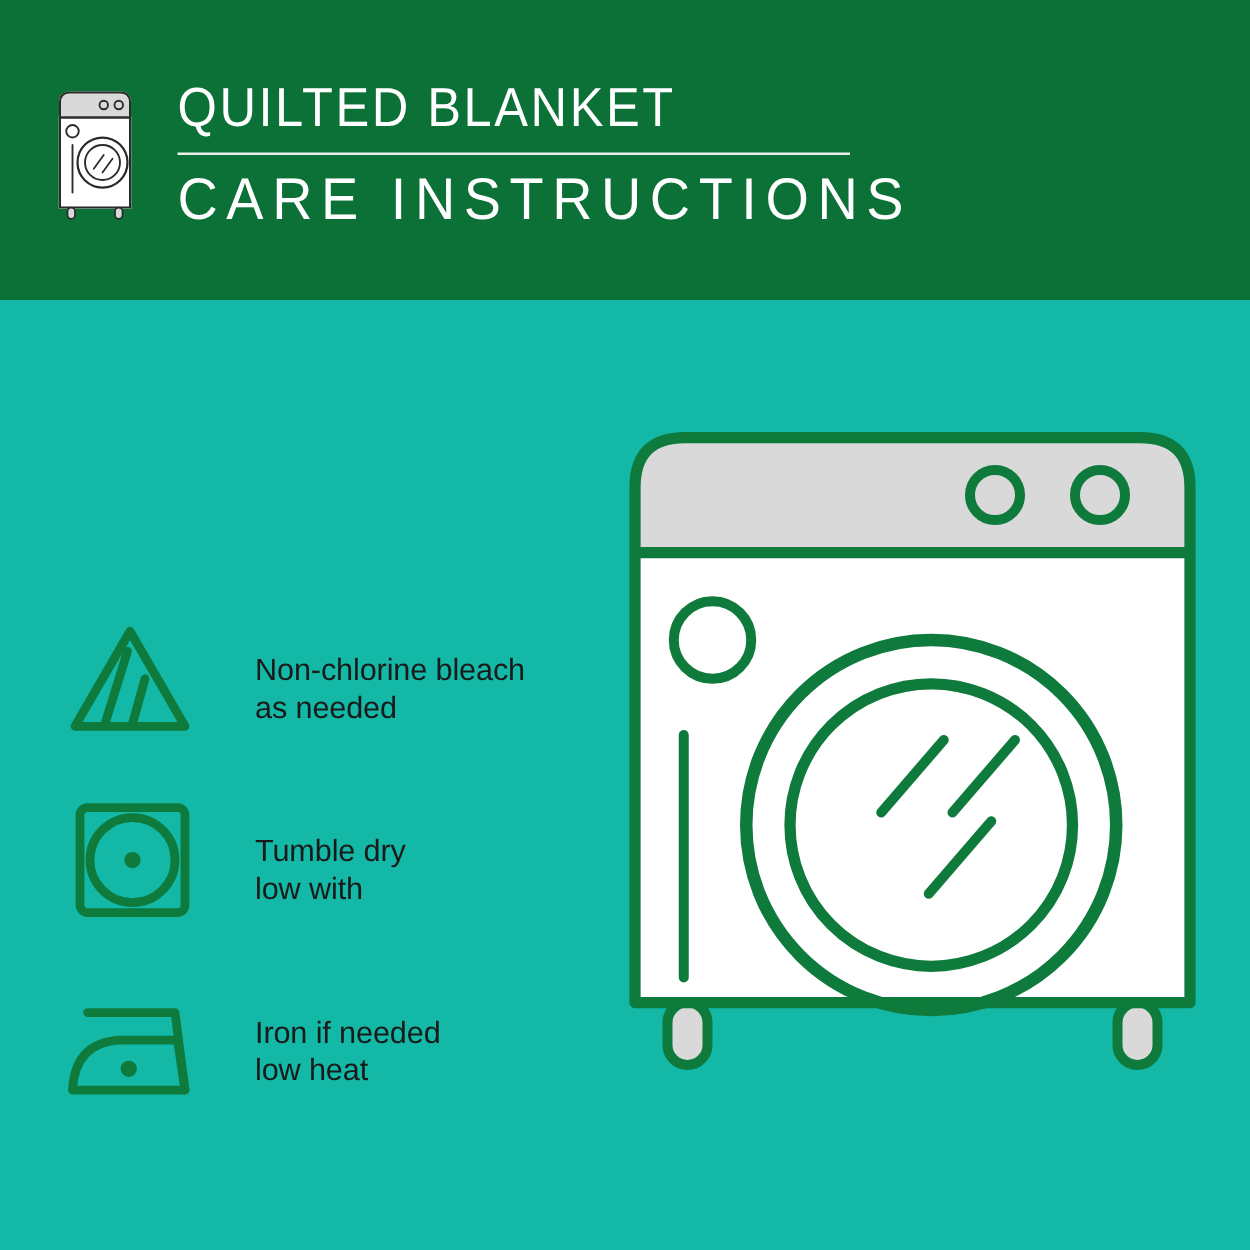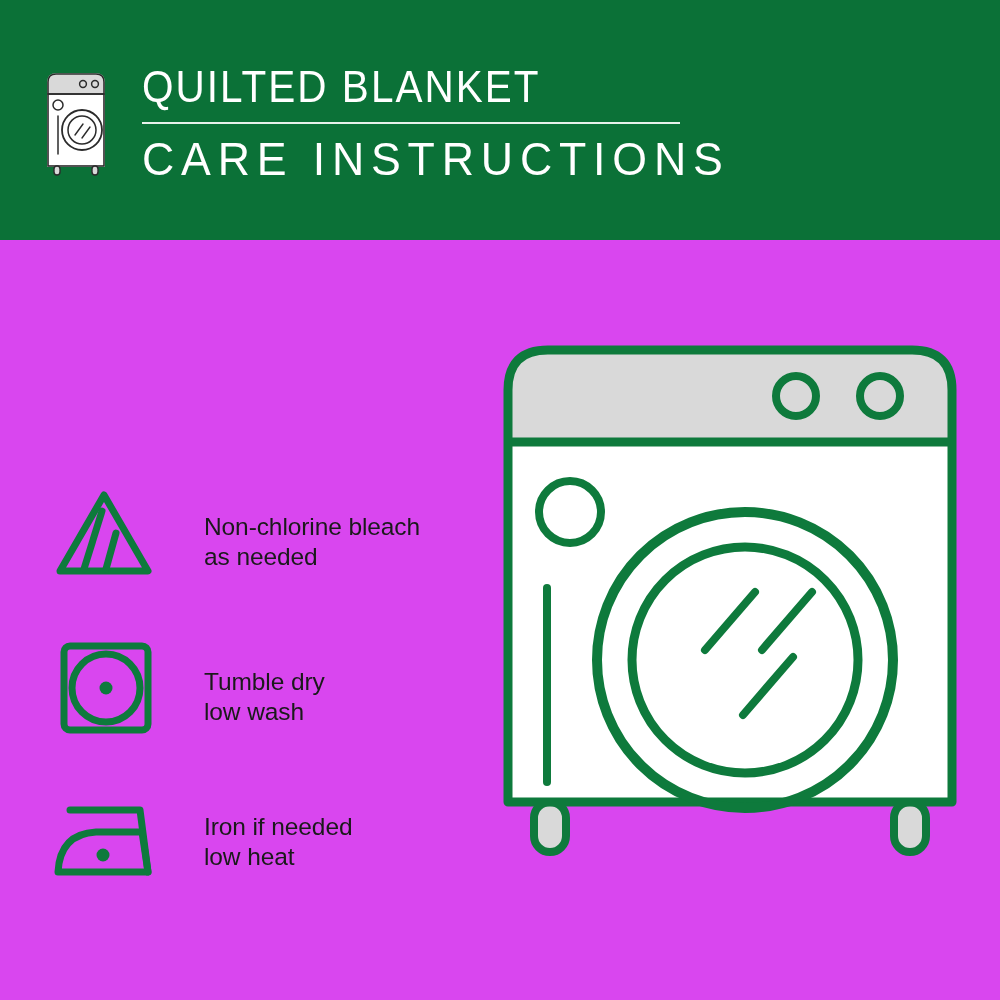--- a/index.html
+++ b/index.html
@@ -12,21 +12,21 @@
     background: #ffffff;
     font-family: "Liberation Sans", sans-serif;
     overflow: hidden;
     position: relative;
   }
 
   #page {
     position: relative;
     width: 1000px;
     height: 1000px;
-    background: #d946ef;
+    background: #14b8a6;
   }
 
   
   .header-band {
     position: absolute;
     left: 0;
     top: 0;
     width: 1000px;
     height: 240px;
     background: #0b7137;
@@ -95,21 +95,21 @@
   }
 
   .care-row {
     position: absolute;
     left: 48px;
     display: flex;
     align-items: flex-start;
   }
 
   .care-row-0 { top: 103px; }
-  .care-row-1 { top: 243px; justify-content: flex-end; }
+  .care-row-1 { top: 253px; justify-content: flex-end; }
   .care-row-2 { top: 398px; }
   .care-row-3 { top: 550px; }
 
   .care-symbol {
     flex: 0 0 auto;
     width: 112px;
     height: 100px;
     display: block;
   }
 
@@ -196,21 +196,21 @@
 as needed</div>
     </div>
 
     <div class="care-row care-row-2">
       <svg class="care-symbol" viewBox="0 0 112 100">
         <rect x="16" y="8" width="84" height="84" rx="6" fill="none" stroke="#0e7a3c" stroke-width="7"></rect>
         <circle cx="58" cy="50" r="34" fill="none" stroke="#0e7a3c" stroke-width="7"></circle>
         <circle cx="58" cy="50" r="6.5" fill="#0e7a3c"></circle>
       </svg>
       <div class="care-text">Tumble dry
-low wash</div>
+low with</div>
     </div>
 
     <div class="care-row care-row-3">
       <svg class="care-symbol" viewBox="0 0 112 100">
 
         <path d="M22 20 L92 20 L100 82" fill="none" stroke="#0e7a3c" stroke-width="7" stroke-linecap="round" stroke-linejoin="round"></path>
 
         <path d="M10 82 Q12 44 48 42 L94 42 L100 82 Z" fill="none" stroke="#0e7a3c" stroke-width="7" stroke-linejoin="round" stroke-linecap="round"></path>
         <circle cx="55" cy="65" r="6.5" fill="#0e7a3c"></circle>
       </svg>

